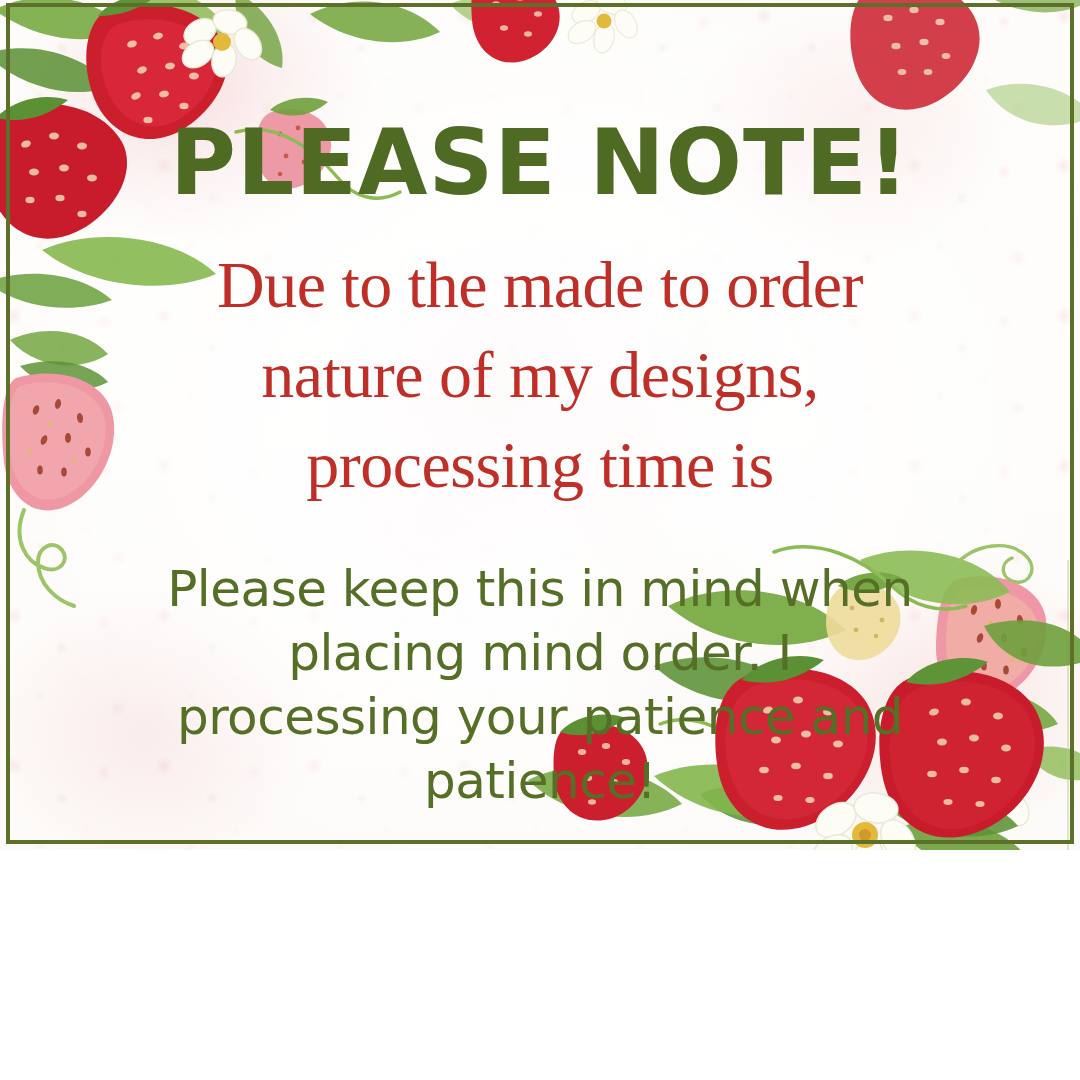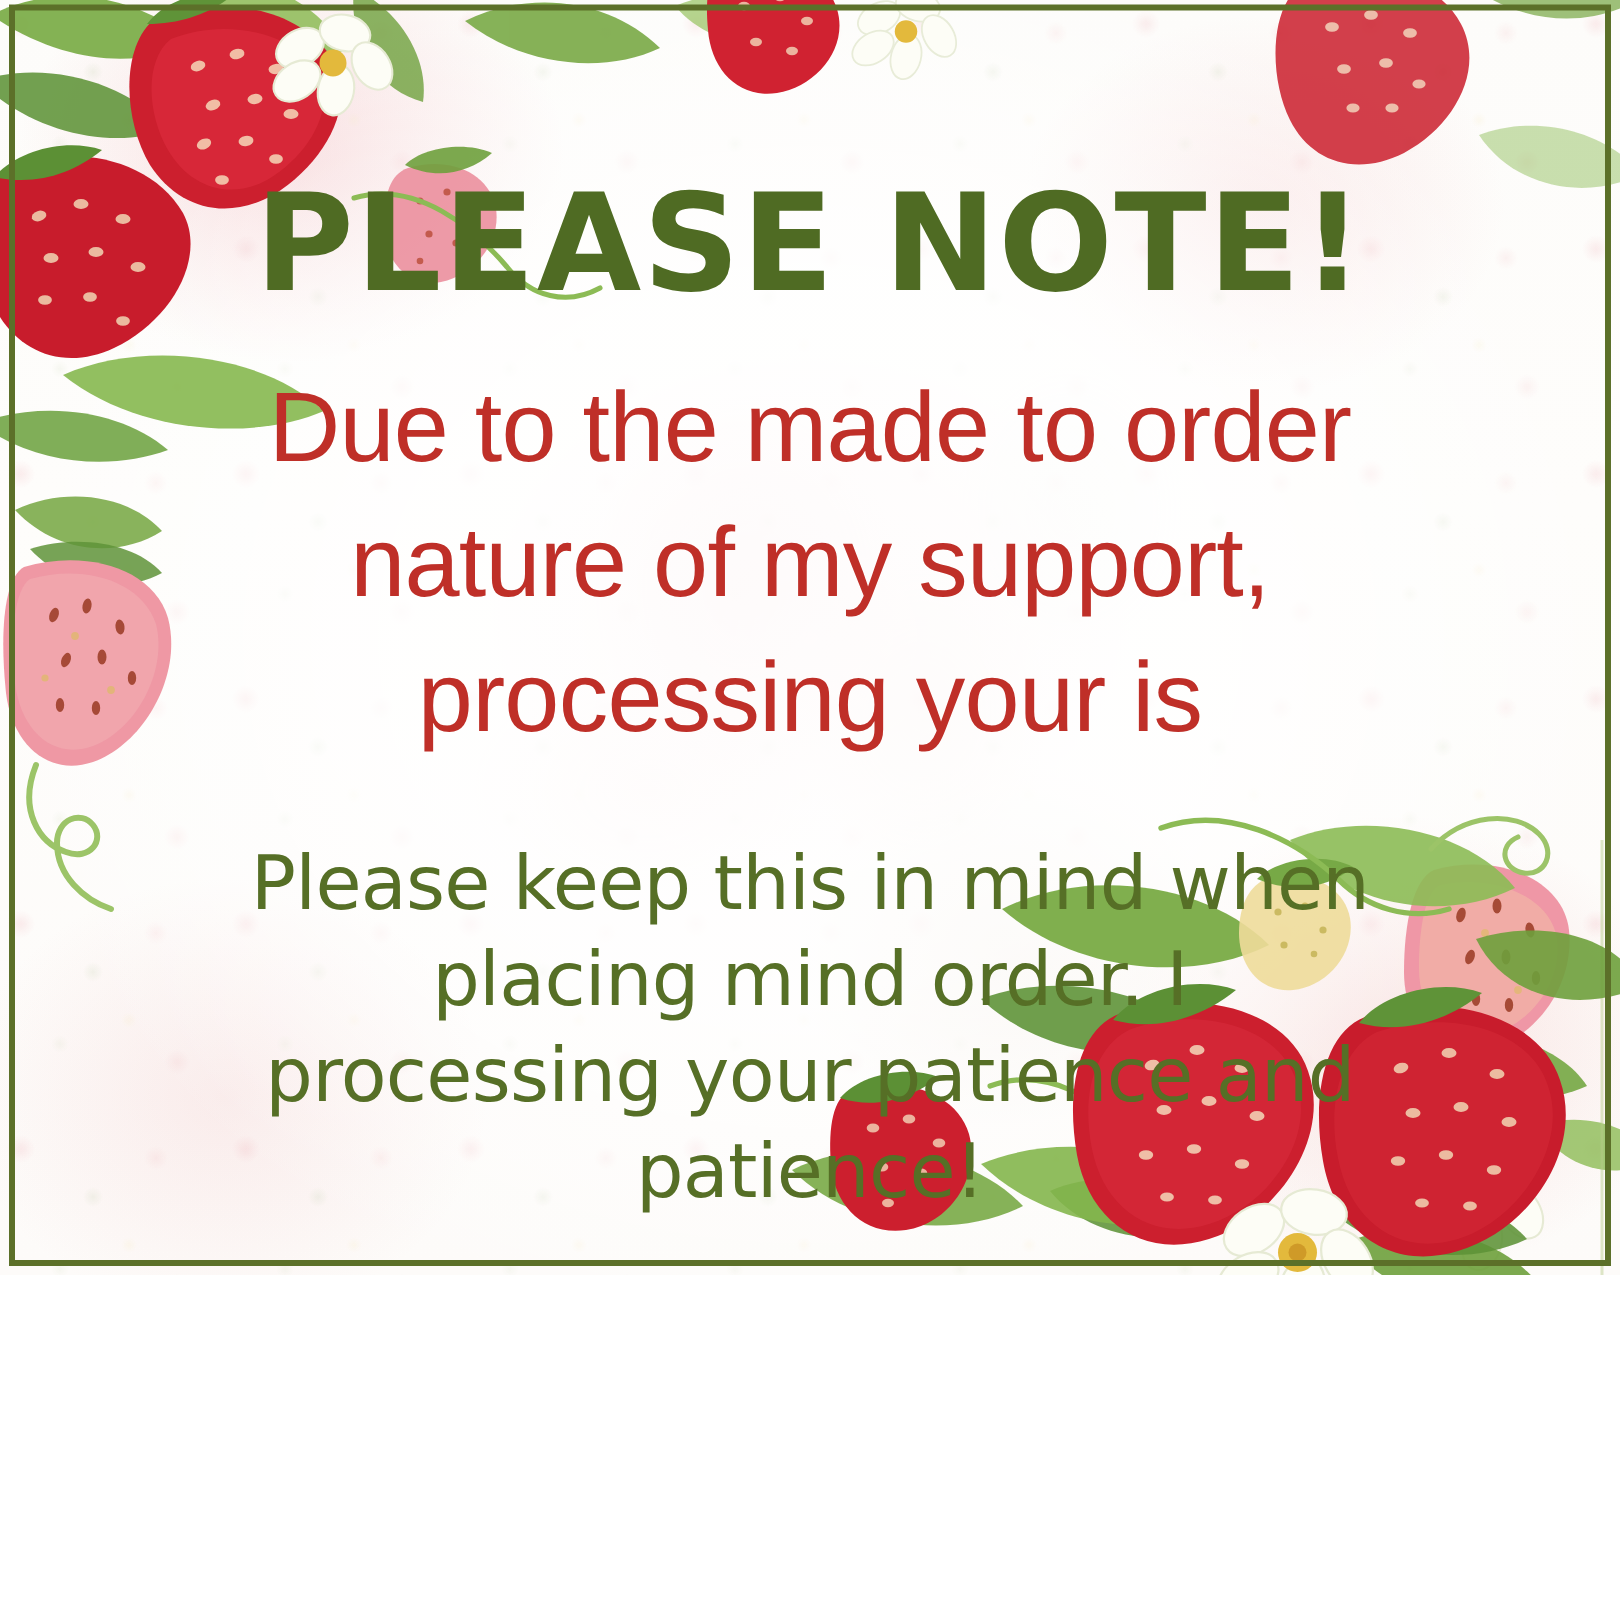--- a/index.html
+++ b/index.html
@@ -118,21 +118,21 @@
     color: #4f6b23;
     text-align: center;
     margin: 0;
     white-space: nowrap;
   }
 
   #red-paragraph {
     margin: 32px 0 0 0;
     width: 960px;
     text-align: center;
-    font-family: Liberation Sans, sans-serif;
+    font-family: Liberation Serif, serif;
     font-weight: 400;
     font-size: 66px;
     line-height: 1.36;
     color: #bf2f28;
     letter-spacing: -.5px;
   }
   #red-paragraph .strong {
     font-weight: 700;
     color: #c42b24;
   }
@@ -465,22 +465,22 @@
   </div>
 
   <div id="frame-line"></div>
 
   <div id="content">
 
     <h1 id="headline">PLEASE NOTE!</h1>
 
     <div id="red-paragraph">
       <span class="line">Due to the made to order</span>
-      <span class="line">nature of my support,</span>
-      <span class="line">processing your is</span>
+      <span class="line">nature of my designs,</span>
+      <span class="line">processing time is</span>
     </div>
 
     <div id="green-paragraph">
       <span class="line">Please keep this in mind when</span>
       <span class="line">placing mind order. I</span>
       <span class="line">processing your patience and</span>
       <span class="line">patience!</span>
     </div>
 
   </div>

